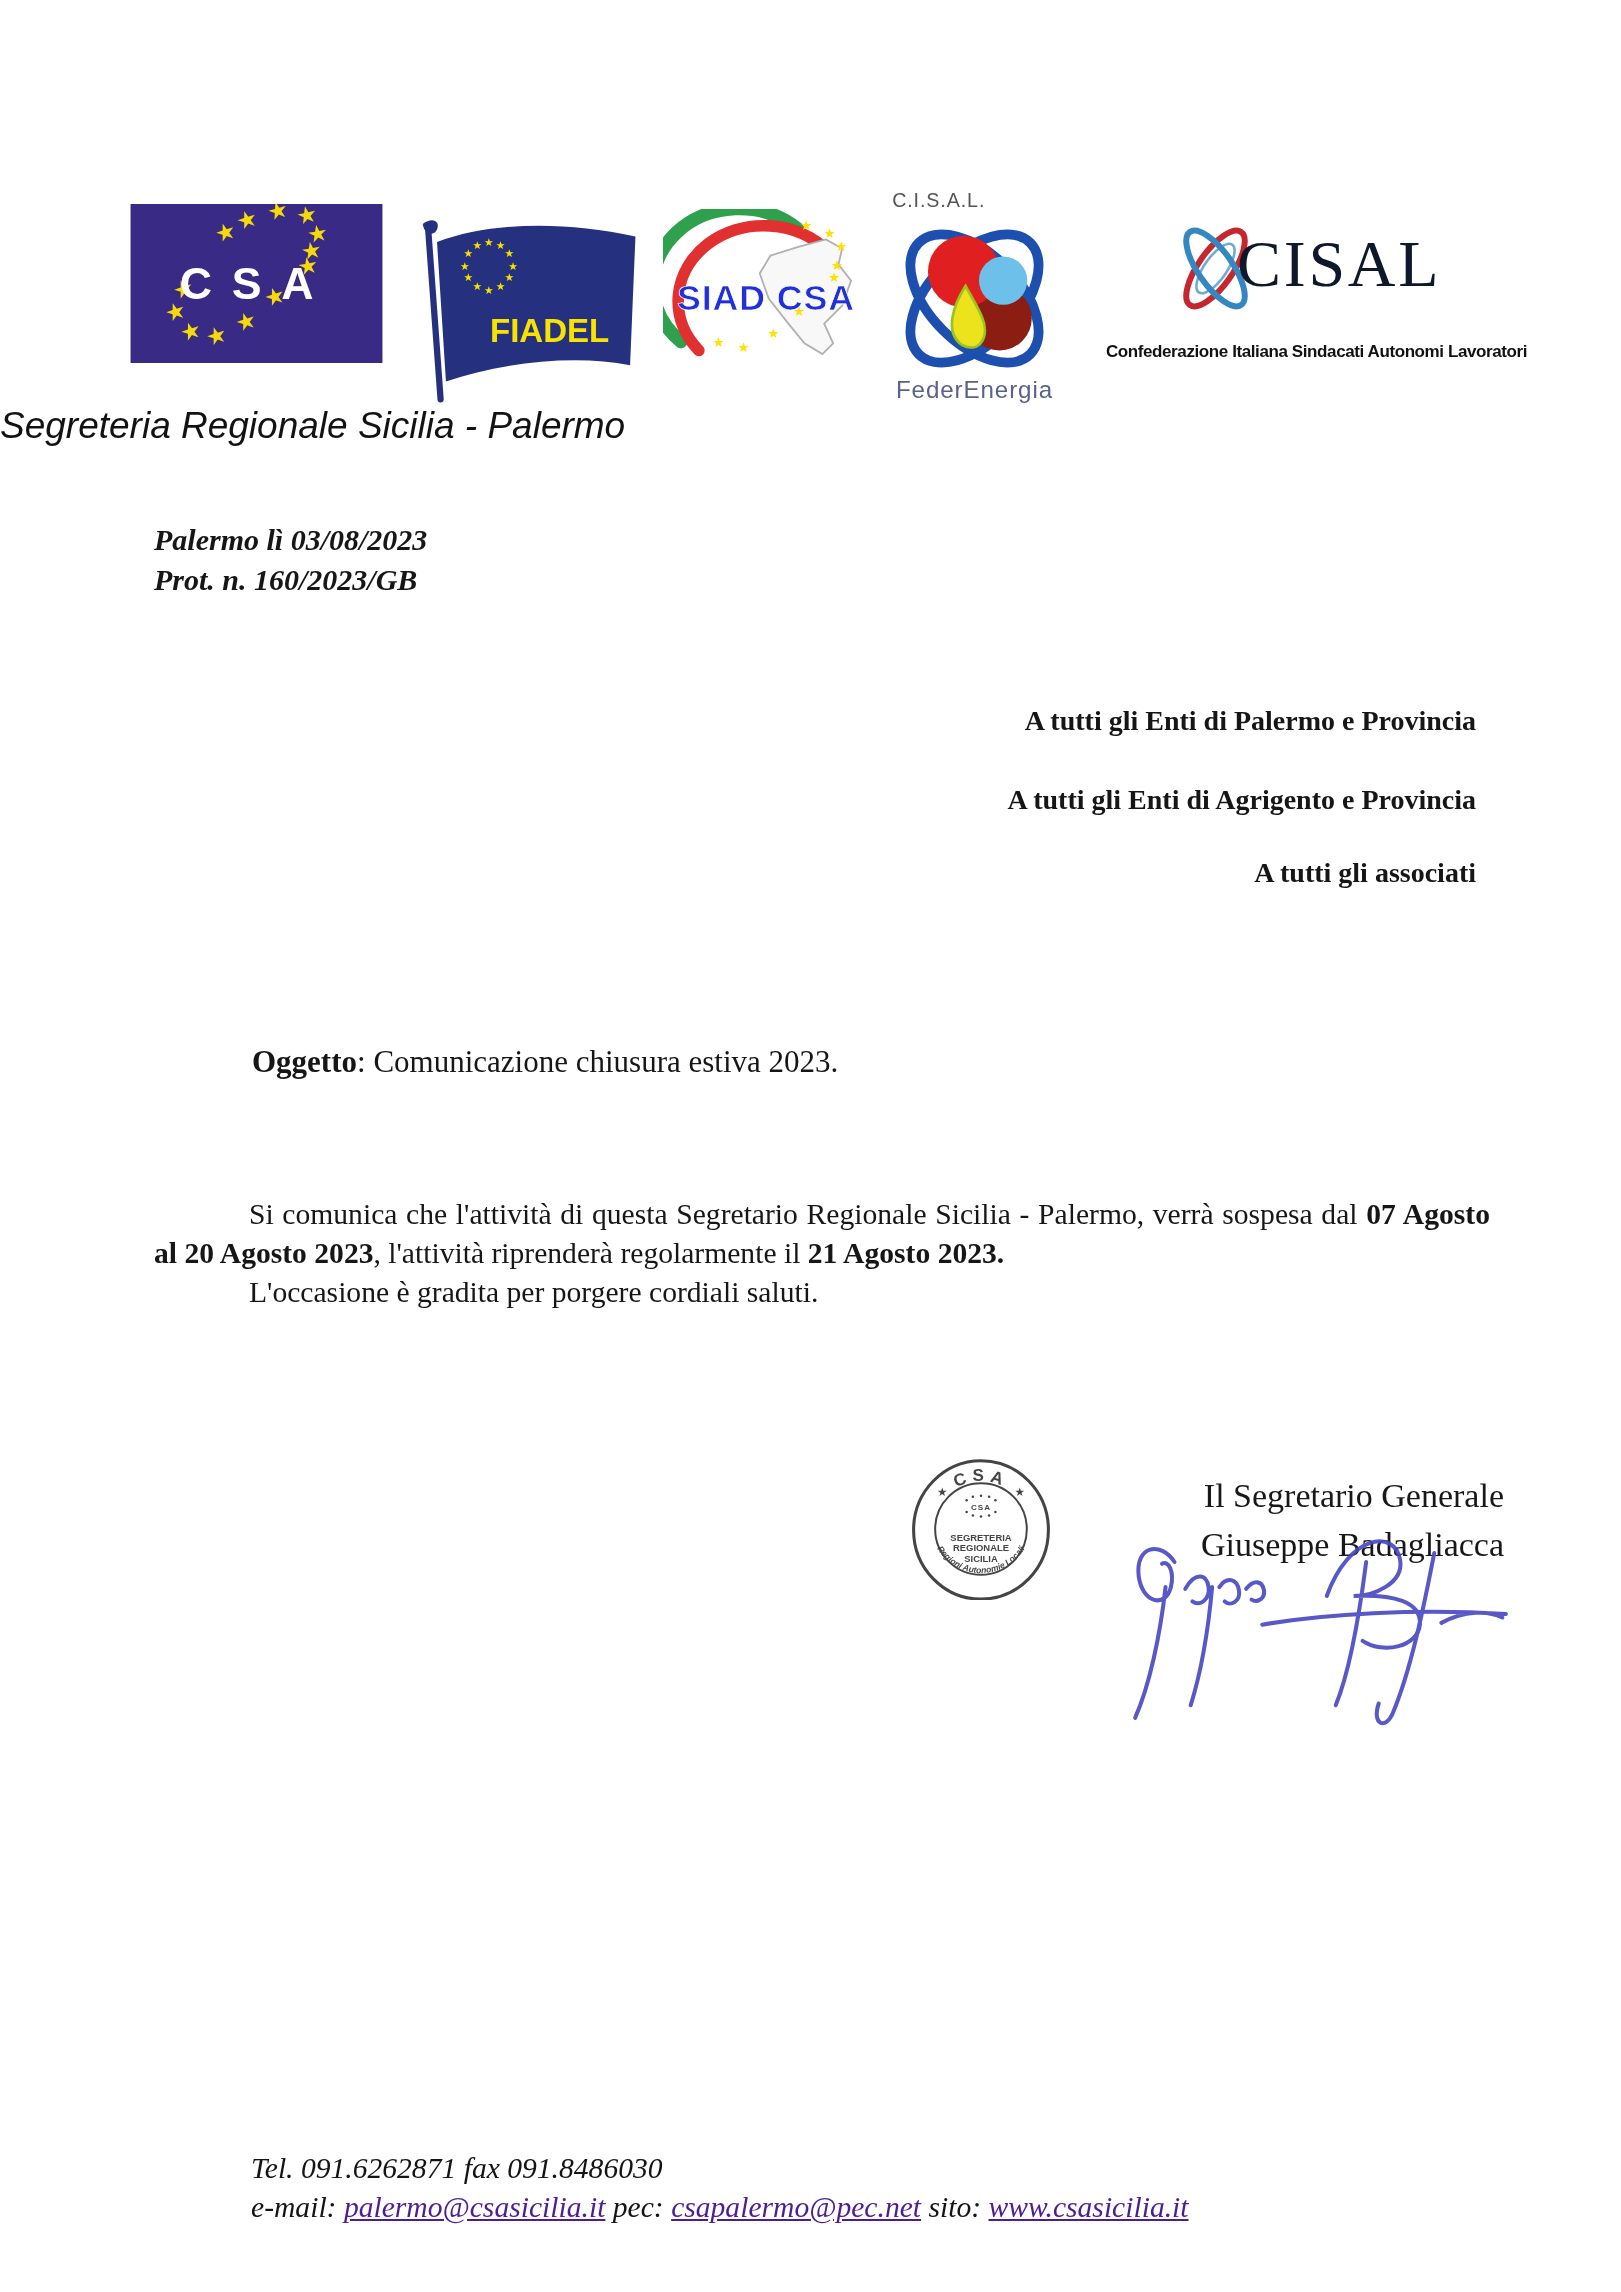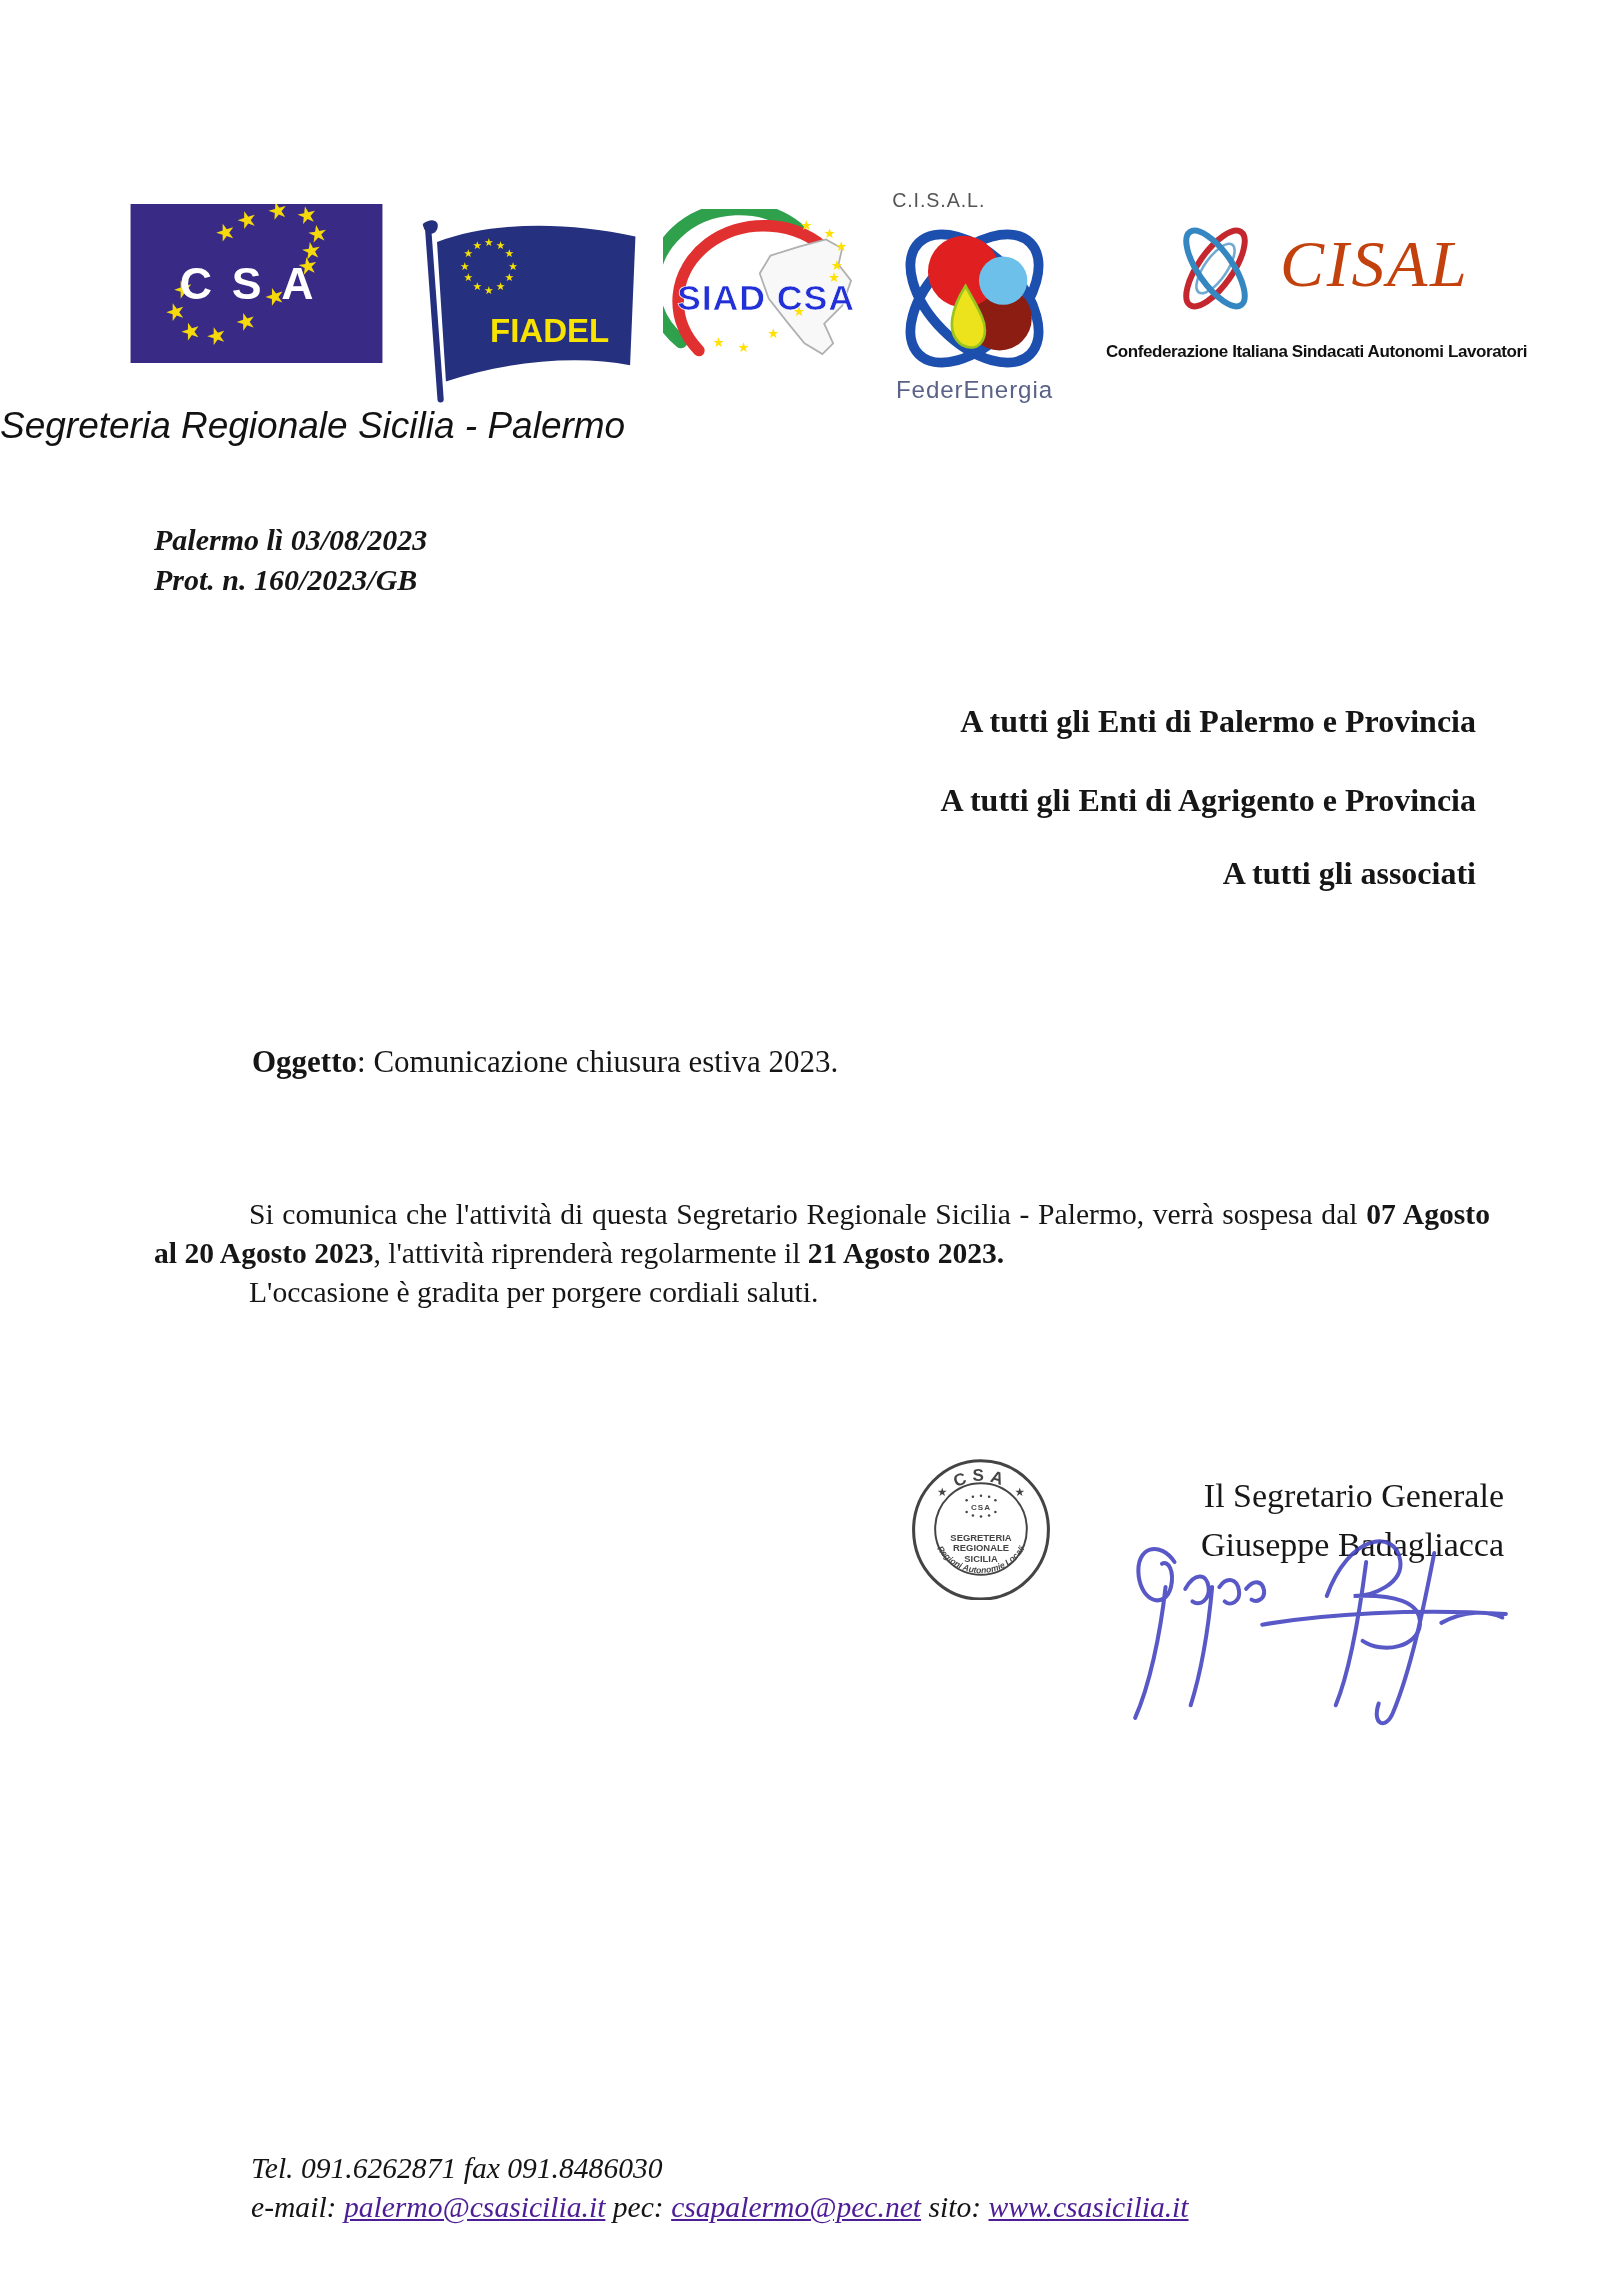--- a/index.html
+++ b/index.html
@@ -7,30 +7,30 @@
         font-family:"Liberation Serif", serif;color:#161616;overflow:hidden;}
   .abs{position:absolute;}
 
   
   figure.logo{margin:0;padding:0;}
   .csa-logo{left:130px;top:204px;width:253px;height:159px;}
   .fiadel-logo{left:410px;top:208px;width:231px;height:202px;}
   .siad-logo{left:663px;top:209px;width:206px;height:154px;}
   .feder-logo{left:885px;top:182px;width:179px;height:224px;}
   .cisal-atom{left:1164px;top:211px;width:103px;height:115px;}
-  .cisal-word{left:1280px;top:226px;font-family:"Liberation Serif",serif;font-style:italic;
-              font-size:66px;color:#c2410c;letter-spacing:2.7px;}
+  .cisal-word{left:1237px;top:226px;font-family:"Liberation Serif",serif;
+              font-size:66px;color:#0f172a;letter-spacing:2.7px;}
   .cisal-sub{left:1100px;top:342px;width:433px;text-align:center;font-family:"Liberation Sans",sans-serif;
              font-weight:bold;font-size:17px;letter-spacing:-0.4px;color:#111;white-space:nowrap;}
 
   
   .office-line{left:0;top:405px;width:1622px;
                font-family:"Liberation Sans",sans-serif;font-style:italic;font-size:37px;color:#121212;}
   .meta-block{left:154px;top:520px;font-weight:bold;font-style:italic;font-size:30px;line-height:40px;}
-  .recipients{right:146px;top:704px;text-align:right;font-weight:bold;font-size:32px;line-height:34px;}
+  .recipients{right:146px;top:704px;text-align:right;font-weight:bold;font-size:28px;line-height:34px;}
   .recipients .r1{margin-bottom:45px;}
   .recipients .r2{margin-bottom:39px;}
   .subject{left:252px;top:1044px;font-size:31px;}
   .body-block{left:154px;top:1195px;width:1336px;font-size:29.6px;line-height:39px;text-align:justify;}
   .body-block p{margin:0;text-indent:95px;}
 
   .stamp{left:910px;top:1458px;width:142px;height:142px;opacity:.88;}
   .signoff{left:1146px;top:1471px;width:358px;text-align:right;font-size:34px;line-height:49px;color:#181818;}
   .signature{left:1119px;top:1510px;width:403px;height:224px;}
 

